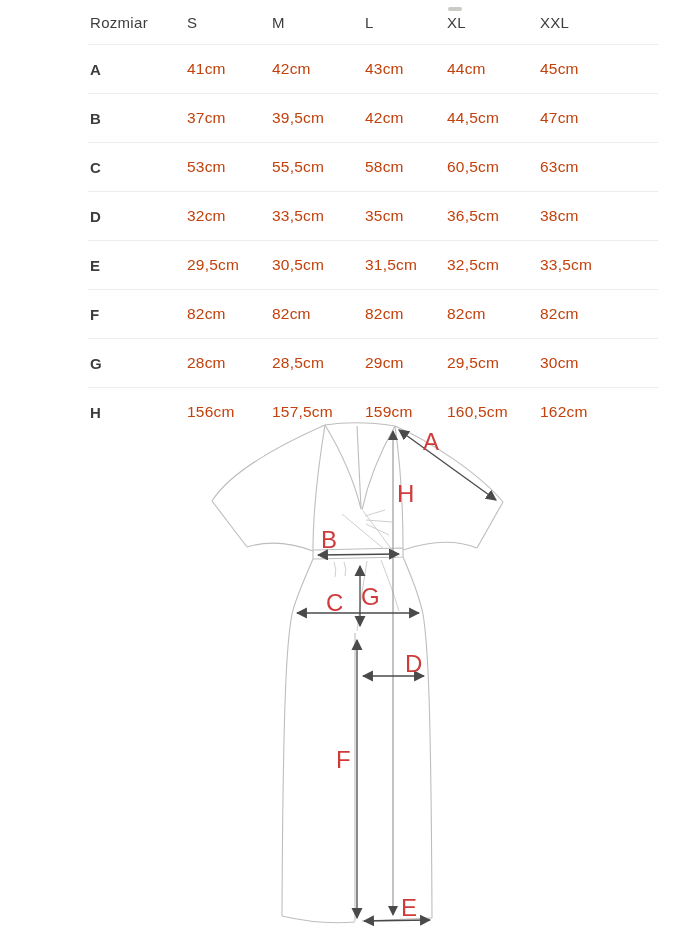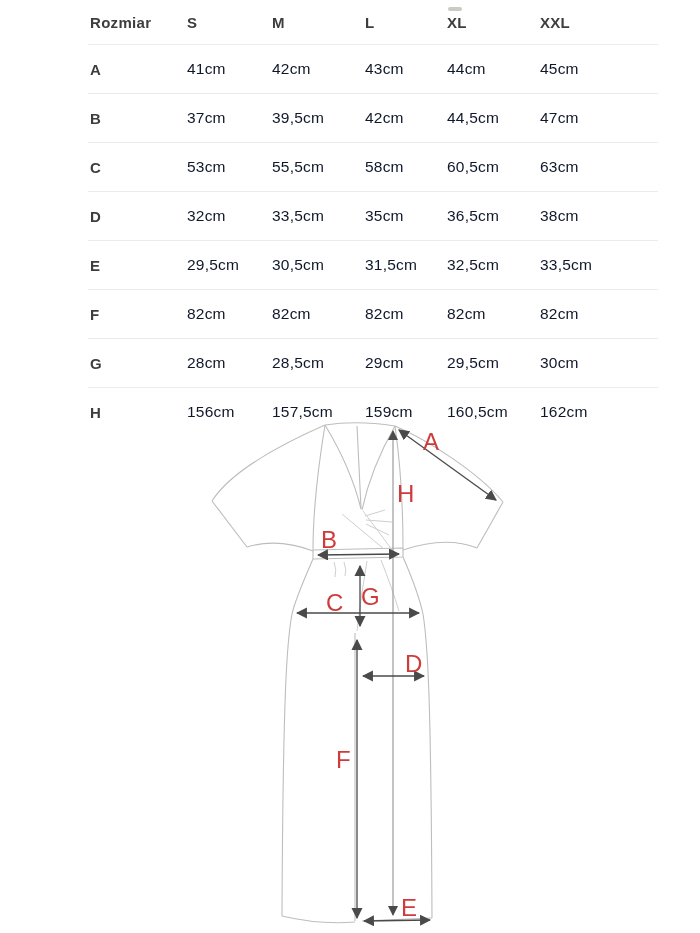--- a/index.html
+++ b/index.html
@@ -18,25 +18,25 @@
   }
   .thead,.tr{
     display:grid;
     grid-template-columns:97px 85px 93px 82px 93px 1fr;
     align-items:center;
   }
   .thead{height:44px;border-bottom:1px solid #ececec;}
   .tr{height:48px;border-bottom:1px solid #ececec;}
   .tbody .tr:last-child{border-bottom:none;}
   .hcell{
-    font-size:15px;font-weight:700;color:#3d3d3d;
+    font-size:15px;font-weight:400;color:#3d3d3d;
     padding-left:2px;letter-spacing:.3px;
   }
   .tcell{
-    font-size:15.5px;color:#0f172a;padding-left:2px;letter-spacing:.2px;
+    font-size:15.5px;color:#c2410c;padding-left:2px;letter-spacing:.2px;
   }
   .tcell.rowlabel{font-size:15px;font-weight:700;color:#3d3d3d;}
 
   
   svg{position:absolute;left:0;top:0;}
   .garment{stroke:#bdbdbd;stroke-width:1.1;fill:none;}
   .garment-light{stroke:#cfcfcf;stroke-width:1;fill:none;}
   .measure{stroke:#4a4a4a;stroke-width:1.3;fill:none;}
   .measure-soft{stroke:#9b9b9b;stroke-width:1.2;fill:none;}
   .mlabel{

